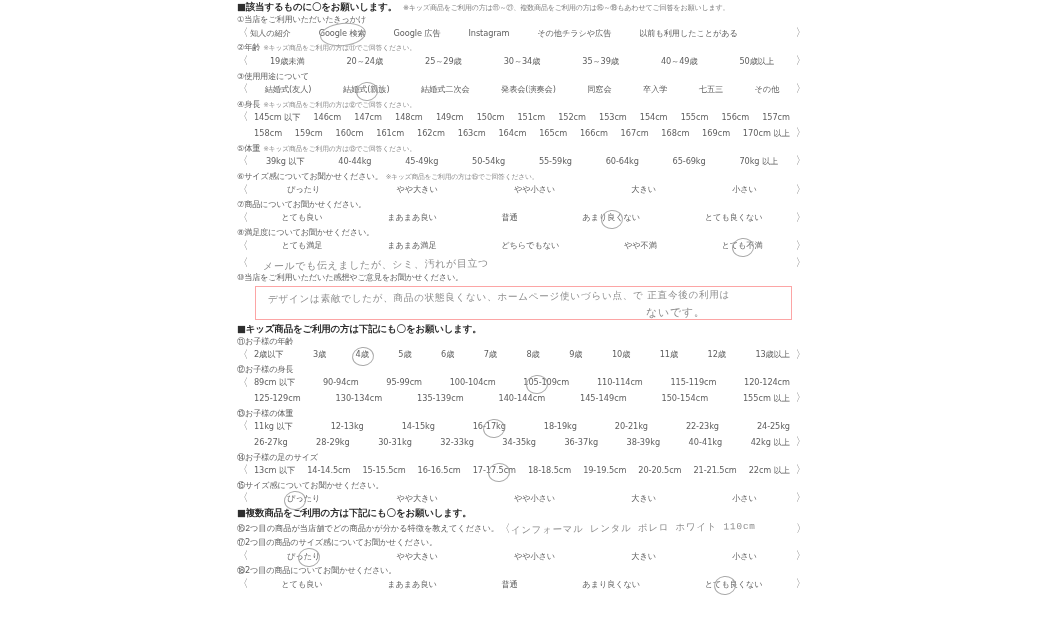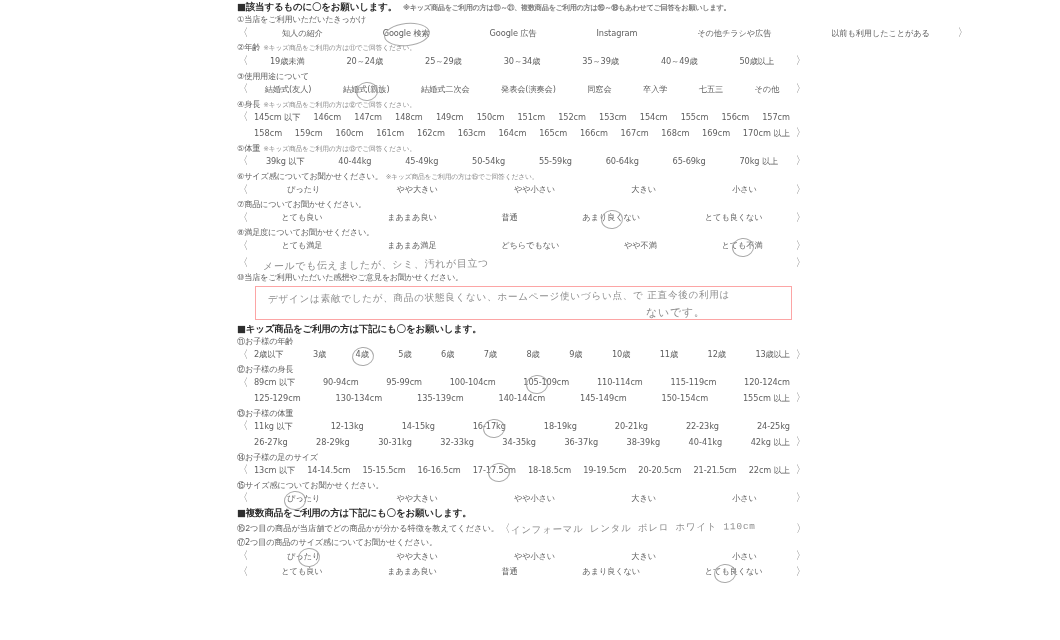--- a/index.html
+++ b/index.html
@@ -31,21 +31,21 @@
     font-size: 9.5px;
     font-weight: bold;
     color: #2e2e2e;
     letter-spacing: -0.2px;
     line-height: 1.25;
     margin: 0;
     padding: 1px 0 0 0;
     white-space: nowrap;
   }
   .sec-head .note {
-    font-weight: bold;
+    font-weight: normal;
     font-size: 7.2px;
     color: #7d7d7d;
     letter-spacing: -0.3px;
     padding-left: 6px;
   }
 
   .q-label {
     font-size: 8.2px;
     color: #5e5e5e;
     letter-spacing: -0.2px;
@@ -79,21 +79,21 @@
     text-align: center;
   }
   .opts {
     flex: 1 1 auto;
     display: flex;
     justify-content: space-around;
     align-items: center;
   }
   .opts.tight { justify-content: space-between; padding: 0 4px; }
   .opts.lead  { justify-content: flex-start; }
-  .opts.lead .opt { margin-right: 26px; margin-left: 32px; }
+  .opts.lead .opt { margin-right: 26px; }
 
   .opt {
     position: relative;
     display: inline-block;
     padding: 0 1px;
   }
   
   .cont {
     display: flex;
     font-size: 8.2px;
@@ -456,20 +456,21 @@
       <span class="brk">〈</span>
       <div class="opts ">
         <span class="opt circled narrow off-r">ぴったり</span>
         <span class="opt">やや大きい</span>
         <span class="opt">やや小さい</span>
         <span class="opt">大きい</span>
         <span class="opt">小さい</span>
       </div>
       <span class="brk">〉</span>
     </div>
+    <div class="q-label">⑱2つ目の商品についてお聞かせください。</div>
     <div class="opt-row">
       <span class="brk">〈</span>
       <div class="opts ">
         <span class="opt">とても良い</span>
         <span class="opt">まあまあ良い</span>
         <span class="opt">普通</span>
         <span class="opt">あまり良くない</span>
         <span class="opt circled narrow off-l">とても良くない</span>
       </div>
       <span class="brk">〉</span>

